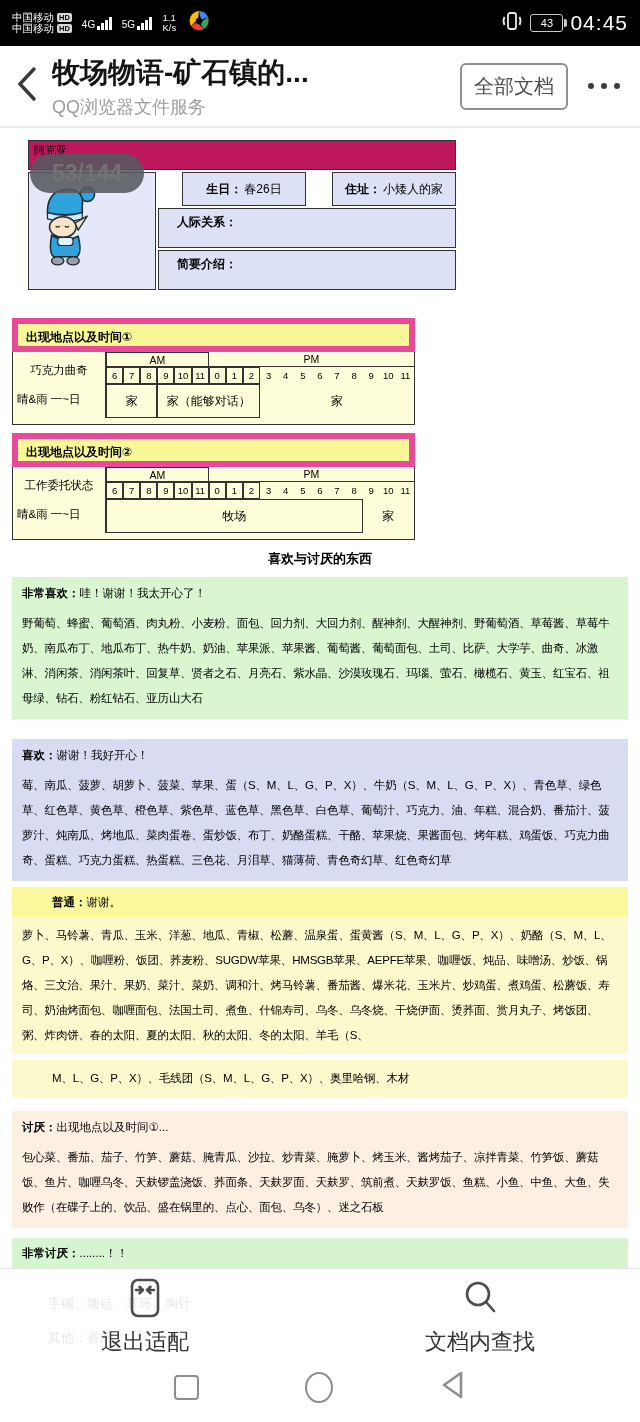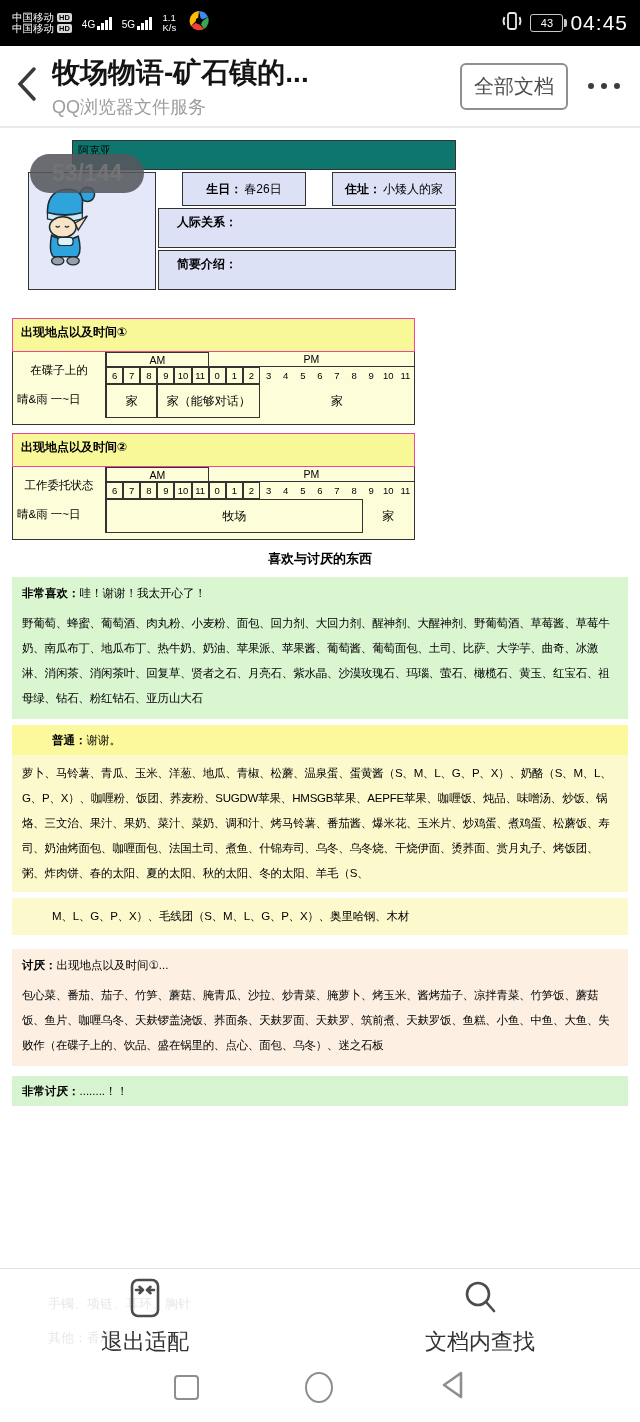--- a/index.html
+++ b/index.html
@@ -42,37 +42,37 @@
   
   .doc { position:absolute; top:130px; left:0; right:0; height:1138px; overflow:hidden;
     background:#fff; color:#000; }
 
   .page-badge { position:absolute; left:30px; top:24px; z-index:5;
     background:rgba(86,88,95,.88); color:#737373; font-size:23px; font-weight:bold;
     padding:6px 22px; border-radius:24px; }
 
   
   .char-table { margin:10px 0 0 28px; width:428px; font-size:12px; }
-  .name-row { height:30px; background:#0f766e; border:1px solid #333; padding:2px 5px;
-    font-size:11px;margin-left:44px; }
+  .name-row { height:30px; background:#be185d; border:1px solid #333; padding:2px 5px;
+    font-size:11px; }
   .char-body { display:flex; gap:2px; margin-top:2px; }
   .sprite-cell { width:128px; background:#e4e8f8; border:1px solid #333; position:relative; }
   .sprite-cell svg { position:absolute; left:8px; top:8px; }
   .char-right { flex:1; display:flex; flex-direction:column; gap:2px; }
   .cr-row { display:flex; gap:2px; }
   .cell { background:#dde1f6; border:1px solid #333; }
   .cell.center { height:34px; display:flex; align-items:center; justify-content:center; gap:2px;margin-left:24px; }
   .cell.tall { height:40px; padding:5px 18px; }
   .cell b { font-weight:bold; }
 
   
   .sched { width:403px; margin:0 0 0 12px; font-size:12px; }
   .sched.first { margin-top:28px; }
   .sched.second { margin-top:8px; }
-  .sched-title { background:#f9f899; border:1px solid #ec4899; height:34px; padding:5px 8px;
+  .sched-title { background:#f9f899; border:6px solid #ec4899; height:34px; padding:5px 8px;
     font-weight:bold; font-size:12px; }
   .sched-grid { display:grid; grid-template-columns:93px repeat(18,1fr);
     background:#fdfdda; border:1px solid #333; border-top:none; padding-bottom:6px; }
   .cond-cell { grid-row:1/4; grid-column:1; border-right:1px solid #333;
     display:flex; flex-direction:column; justify-content:space-around; padding:4px 2px; }
   .cond { text-align:center; font-size:11.5px; }
   .weather { font-size:11.5px; padding-left:2px; }
   .ampm { height:15px; display:flex; align-items:center; justify-content:center;
     font-size:10.5px; }
   .am { grid-row:1; grid-column:2/8; border:1px solid #333; }
@@ -235,21 +235,21 @@
           <div class="cell tall"><b>人际关系：</b></div>
           <div class="cell tall"><b>简要介绍：</b></div>
         </div>
       </div>
     </div>
 
     <div class="sched first">
       <div class="sched-title">出现地点以及时间①</div>
       <div class="sched-grid">
         <div class="cond-cell">
-          <div class="cond">在碟子上的</div>
+          <div class="cond">巧克力曲奇</div>
           <div class="weather">晴&amp;雨 一~日</div>
         </div>
         <div class="ampm am">AM</div>
         <div class="ampm pm">PM</div>
         <span class="hr">6</span>
           <span class="hr">7</span>
           <span class="hr">8</span>
           <span class="hr">9</span>
           <span class="hr">10</span>
           <span class="hr">11</span>
@@ -304,20 +304,24 @@
     </div>
 
     <div class="prefs">
       <div class="prefs-title">喜欢与讨厌的东西</div>
 
       <div class="sec g1">
         <p class="head"><b>非常喜欢：</b><span>哇！谢谢！我太开心了！</span></p>
         <p class="items">野葡萄、蜂蜜、葡萄酒、肉丸粉、小麦粉、面包、回力剂、大回力剂、醒神剂、大醒神剂、野葡萄酒、草莓酱、草莓牛奶、南瓜布丁、地瓜布丁、热牛奶、奶油、苹果派、苹果酱、葡萄酱、葡萄面包、土司、比萨、大学芋、曲奇、冰激淋、消闲茶、消闲茶叶、回复草、贤者之石、月亮石、紫水晶、沙漠玫瑰石、玛瑙、萤石、橄榄石、黄玉、红宝石、祖母绿、钻石、粉红钻石、亚历山大石</p>
       </div>
 
+      <div class="sec bl mt20">
+        <p class="head"><b>喜欢：</b><span>谢谢！我好开心！</span></p>
+        <p class="items">莓、南瓜、菠萝、胡萝卜、菠菜、苹果、蛋（S、M、L、G、P、X）、牛奶（S、M、L、G、P、X）、青色草、绿色草、红色草、黄色草、橙色草、紫色草、蓝色草、黑色草、白色草、葡萄汁、巧克力、油、年糕、混合奶、番茄汁、菠萝汁、炖南瓜、烤地瓜、菜肉蛋卷、蛋炒饭、布丁、奶酪蛋糕、干酪、苹果烧、果酱面包、烤年糕、鸡蛋饭、巧克力曲奇、蛋糕、巧克力蛋糕、热蛋糕、三色花、月泪草、猫薄荷、青色奇幻草、红色奇幻草</p>
+      </div>
 
       <div class="blk-head yh mt6">
         <b>普通：</b><span>谢谢。</span>
       </div>
       <div class="blk-items yl">萝卜、马铃薯、青瓜、玉米、洋葱、地瓜、青椒、松蘑、温泉蛋、蛋黄酱（S、M、L、G、P、X）、奶酪（S、M、L、G、P、X）、咖喱粉、饭团、荞麦粉、SUGDW苹果、HMSGB苹果、AEPFE苹果、咖喱饭、炖品、味噌汤、炒饭、锅烙、三文治、果汁、果奶、菜汁、菜奶、调和汁、烤马铃薯、番茄酱、爆米花、玉米片、炒鸡蛋、煮鸡蛋、松蘑饭、寿司、奶油烤面包、咖喱面包、法国土司、煮鱼、什锦寿司、乌冬、乌冬烧、干烧伊面、烫荞面、赏月丸子、烤饭团、粥、炸肉饼、春的太阳、夏的太阳、秋的太阳、冬的太阳、羊毛（S、</div>
       <div class="blk-items yl mt6">M、L、G、P、X）、毛线团（S、M、L、G、P、X）、奥里哈钢、木材</div>
 
       <div class="sec pk mt14">
         <p class="head"><b>讨厌：</b><span>出现地点以及时间①...</span></p>
         <p class="items">包心菜、番茄、茄子、竹笋、蘑菇、腌青瓜、沙拉、炒青菜、腌萝卜、烤玉米、酱烤茄子、凉拌青菜、竹笋饭、蘑菇饭、鱼片、咖喱乌冬、天麸锣盖浇饭、荞面条、天麸罗面、天麸罗、筑前煮、天麸罗饭、鱼糕、小鱼、中鱼、大鱼、失败作（在碟子上的、饮品、盛在锅里的、点心、面包、乌冬）、迷之石板</p>

